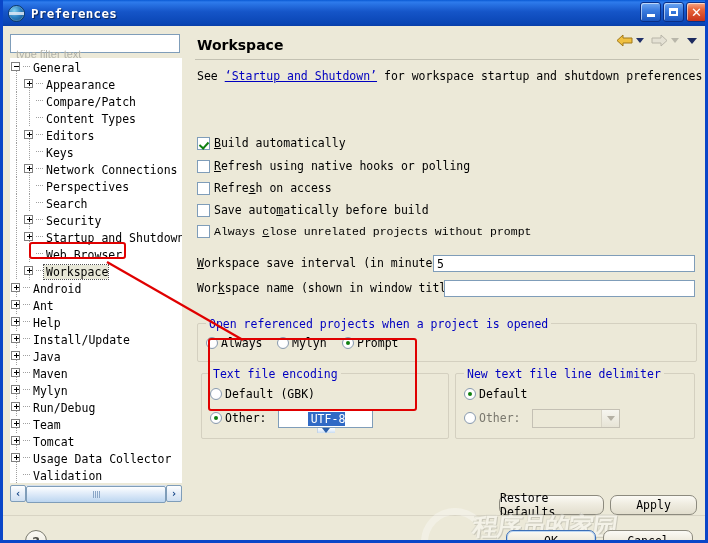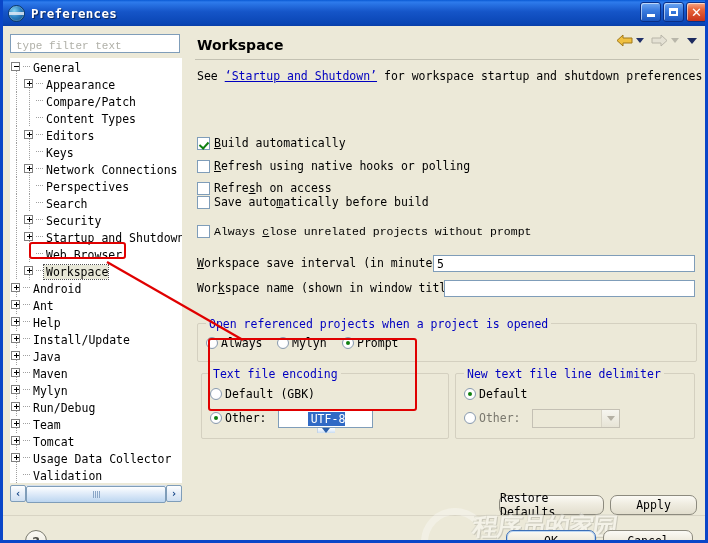--- a/index.html
+++ b/index.html
@@ -56,22 +56,22 @@
   .glyph-min{width:8px;height:3px;background:#fff;margin-top:6px;}
   .glyph-max{width:9px;height:8px;border:2px solid #fff;border-top-width:3px;box-sizing:border-box;}
   .glyph-close{color:#fff;font-size:13px;font-weight:bold;line-height:1;font-family:"DejaVu Sans",sans-serif;}
   
   .body-area{position:absolute;left:0;top:26px;width:702px;height:514px;}
   
   .left-pane{position:absolute;left:3px;top:3px;width:181px;height:478px;}
   .filter-box{
     position:absolute;left:4px;top:5px;width:170px;height:19px;
     background:#fff;border:1px solid #7f9db9;box-sizing:border-box;
-    color:#b0b0a8;font-size:11px;padding:5px 0 0 5px;
-    font-family:Liberation Mono, monospace;
+    color:#b0b0a8;font-size:11px;padding:13px 0 0 5px;
+    font-family:Liberation Sans, sans-serif;
   }
   .tree{
     position:absolute;left:4px;top:29px;width:172px;height:425px;
     background:#fff;overflow:hidden;
   }
   .tree-row{
     height:17px;display:flex;align-items:flex-end;
     white-space:nowrap;position:relative;
     font-size:11.5px;color:#000;
     font-family:"DejaVu Sans Mono","Liberation Mono",monospace;
@@ -522,21 +522,21 @@
             <span class="lbl"><span class="u">B</span>uild automatically</span>
           </div>
           <div class="chk-row" style="top: 130px;">
             <span class="cb"></span>
             <span class="lbl"><span class="u">R</span>efresh using native hooks or polling</span>
           </div>
           <div class="chk-row" style="top: 152px;">
             <span class="cb"></span>
             <span class="lbl">Refre<span class="u">s</span>h on access</span>
           </div>
-          <div class="chk-row" style="top: 166px;">
+          <div class="chk-row" style="top: 174px;">
             <span class="cb"></span>
             <span class="lbl">Save auto<span class="u">m</span>atically before build</span>
           </div>
           <div class="chk-row" style="top: 196px; font-family: Liberation Mono, monospace;">
             <span class="cb"></span>
             <span class="lbl">Always <span class="u">c</span>lose unrelated projects without prompt</span>
           </div>
         </div>
 
       <div class="field-row" style="top:227px">

